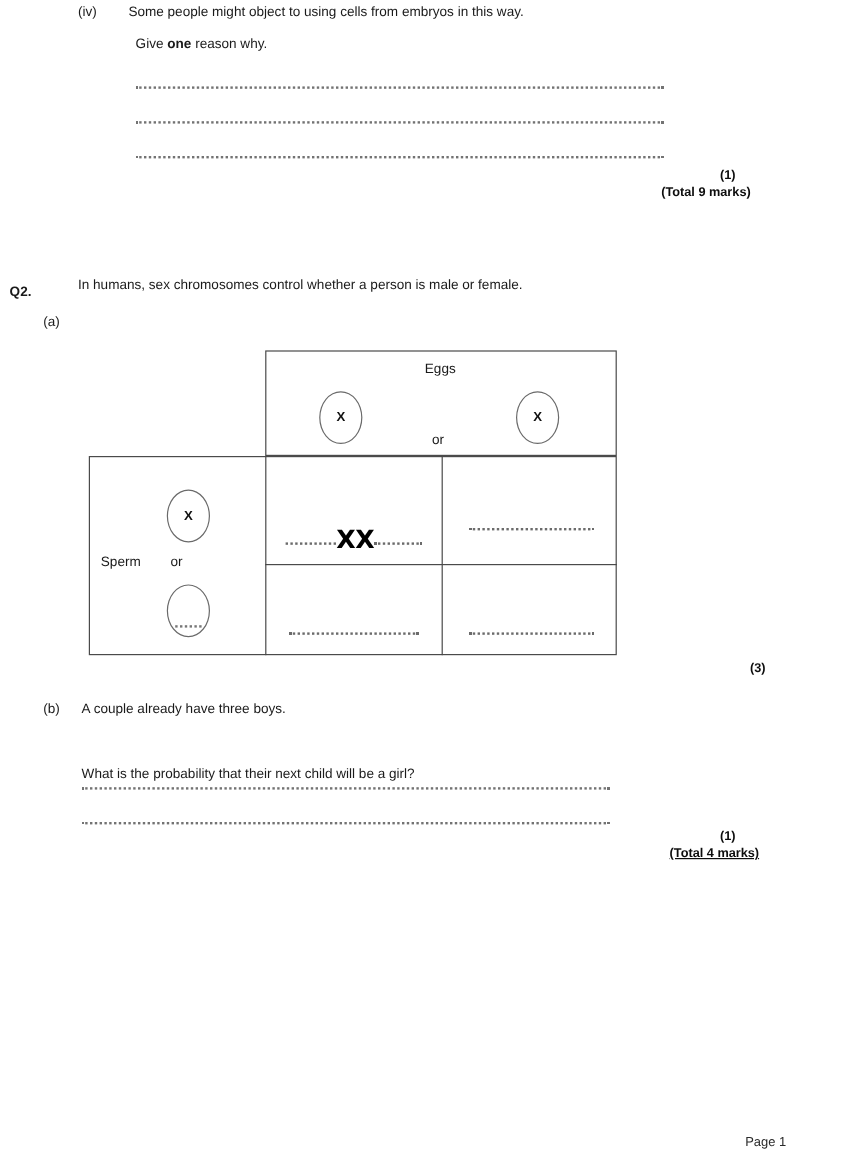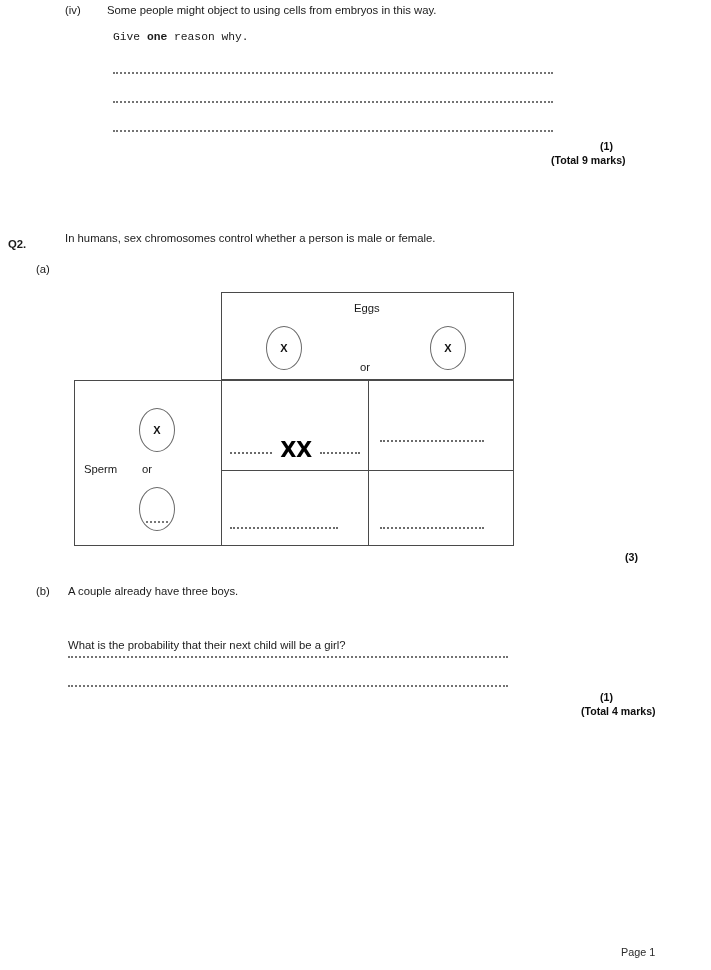--- a/index.html
+++ b/index.html
@@ -82,21 +82,21 @@
     display: inline-block;
     width: 22px;
     height: 2px;
     border-bottom: 2px dotted #777;
   }
 
   .cell-answer {
     position: absolute;
     display: flex;
     align-items: baseline;
-    justify-content: space-between;
+    justify-content: center;
     white-space: nowrap;
   }
   .cell-dots {
     display: inline-block;
     height: 2px;
     border-bottom: 2px dotted #6b6b6b;
     position: relative;
     top: -2px;
   }
   .handwrite {
@@ -125,21 +125,21 @@
 </style>
 </head>
 <body>
 
 <div class="page">
 
   <div class="t" style="left:65px; top:3px;">(iv)</div>
 
   <div class="t" style="left:107px; top:3px;">Some people might object to using cells from embryos in this way.</div>
 
-  <div class="t" style="left:113px; top:30px;font-family:Liberation Mono, monospace;">
+  <div class="t" style="left:113px; top:30px;">
     <span>Give </span><span class="bold">one</span><span> reason why.</span>
   </div>
 
   <div class="dotline" style="left:113px; top:70px; width:440px;"></div>
   <div class="dotline" style="left:113px; top:99px; width:440px;"></div>
   <div class="dotline" style="left:113px; top:128px; width:440px;"></div>
 
   <div class="marks" style="left:600px; top:140px;">(1)</div>
   <div class="marks" style="left:551px; top:154px;">(Total 9 marks)</div>
 
@@ -197,17 +197,17 @@
   <div class="marks" style="left:625px; top:551px;">(3)</div>
 
   <div class="t" style="left:36px; top:584px;">(b)</div>
   <div class="t" style="left:68px; top:584px;">A couple already have three boys.</div>
   <div class="t" style="left:68px; top:638px;">What is the probability that their next child will be a girl?</div>
 
   <div class="dotline" style="left:68px; top:654px; width:440px;"></div>
   <div class="dotline" style="left:68px; top:683px; width:440px;"></div>
 
   <div class="marks" style="left:600px; top:691px;">(1)</div>
-  <div class="marks" style="left:581px; top:705px;">(Total 4 marks)</div>
+  <div class="marks" style="left:558px; top:705px;text-decoration:underline;">(Total 4 marks)</div>
 
   <div class="footer" style="left:621px; top:946px;">Page 1 of 55</div>
 
 </div>
 
 </body></html>

